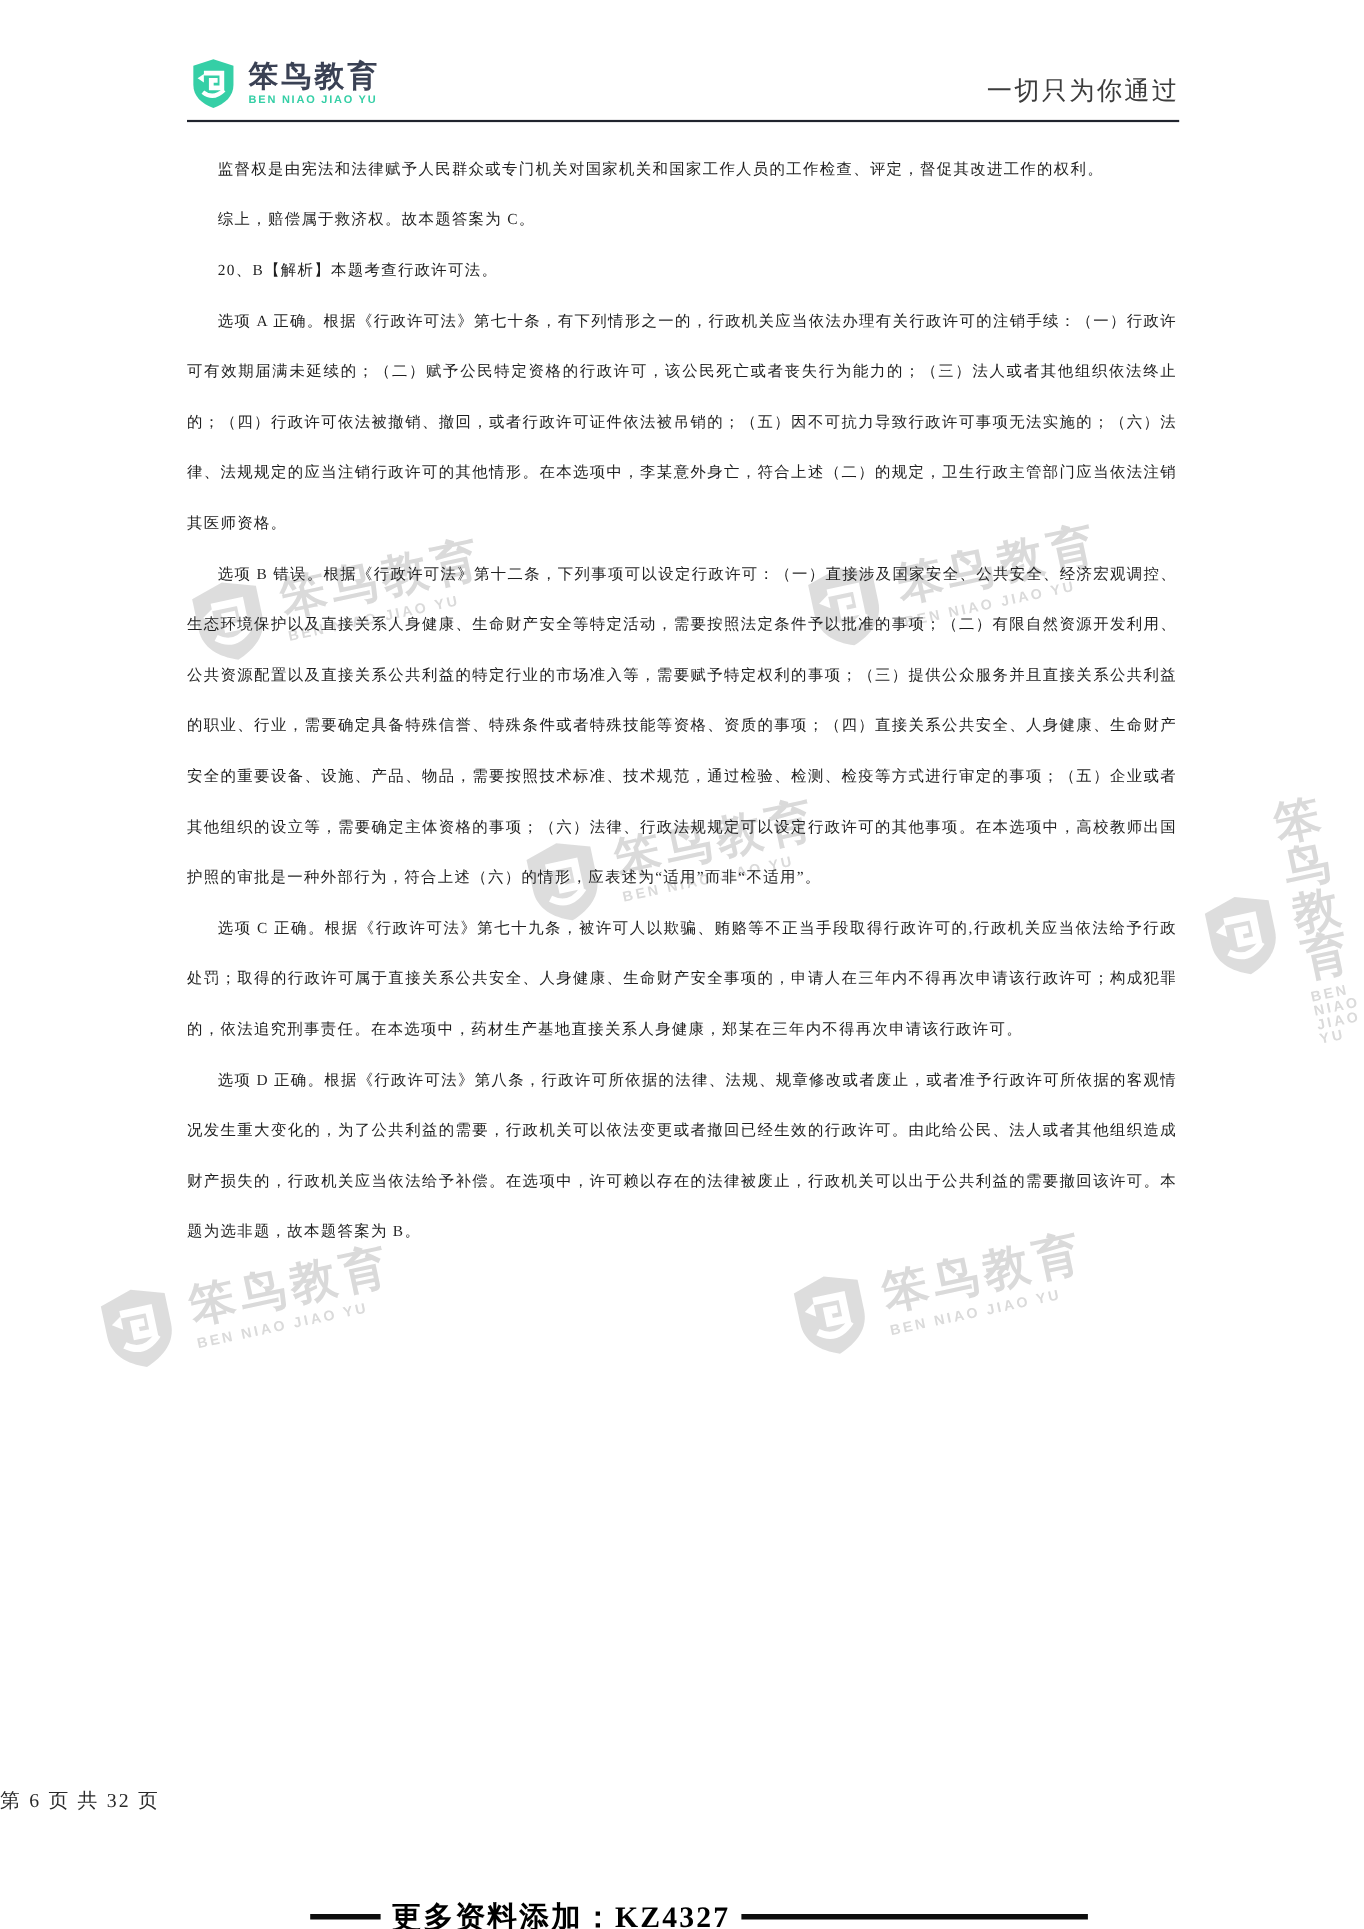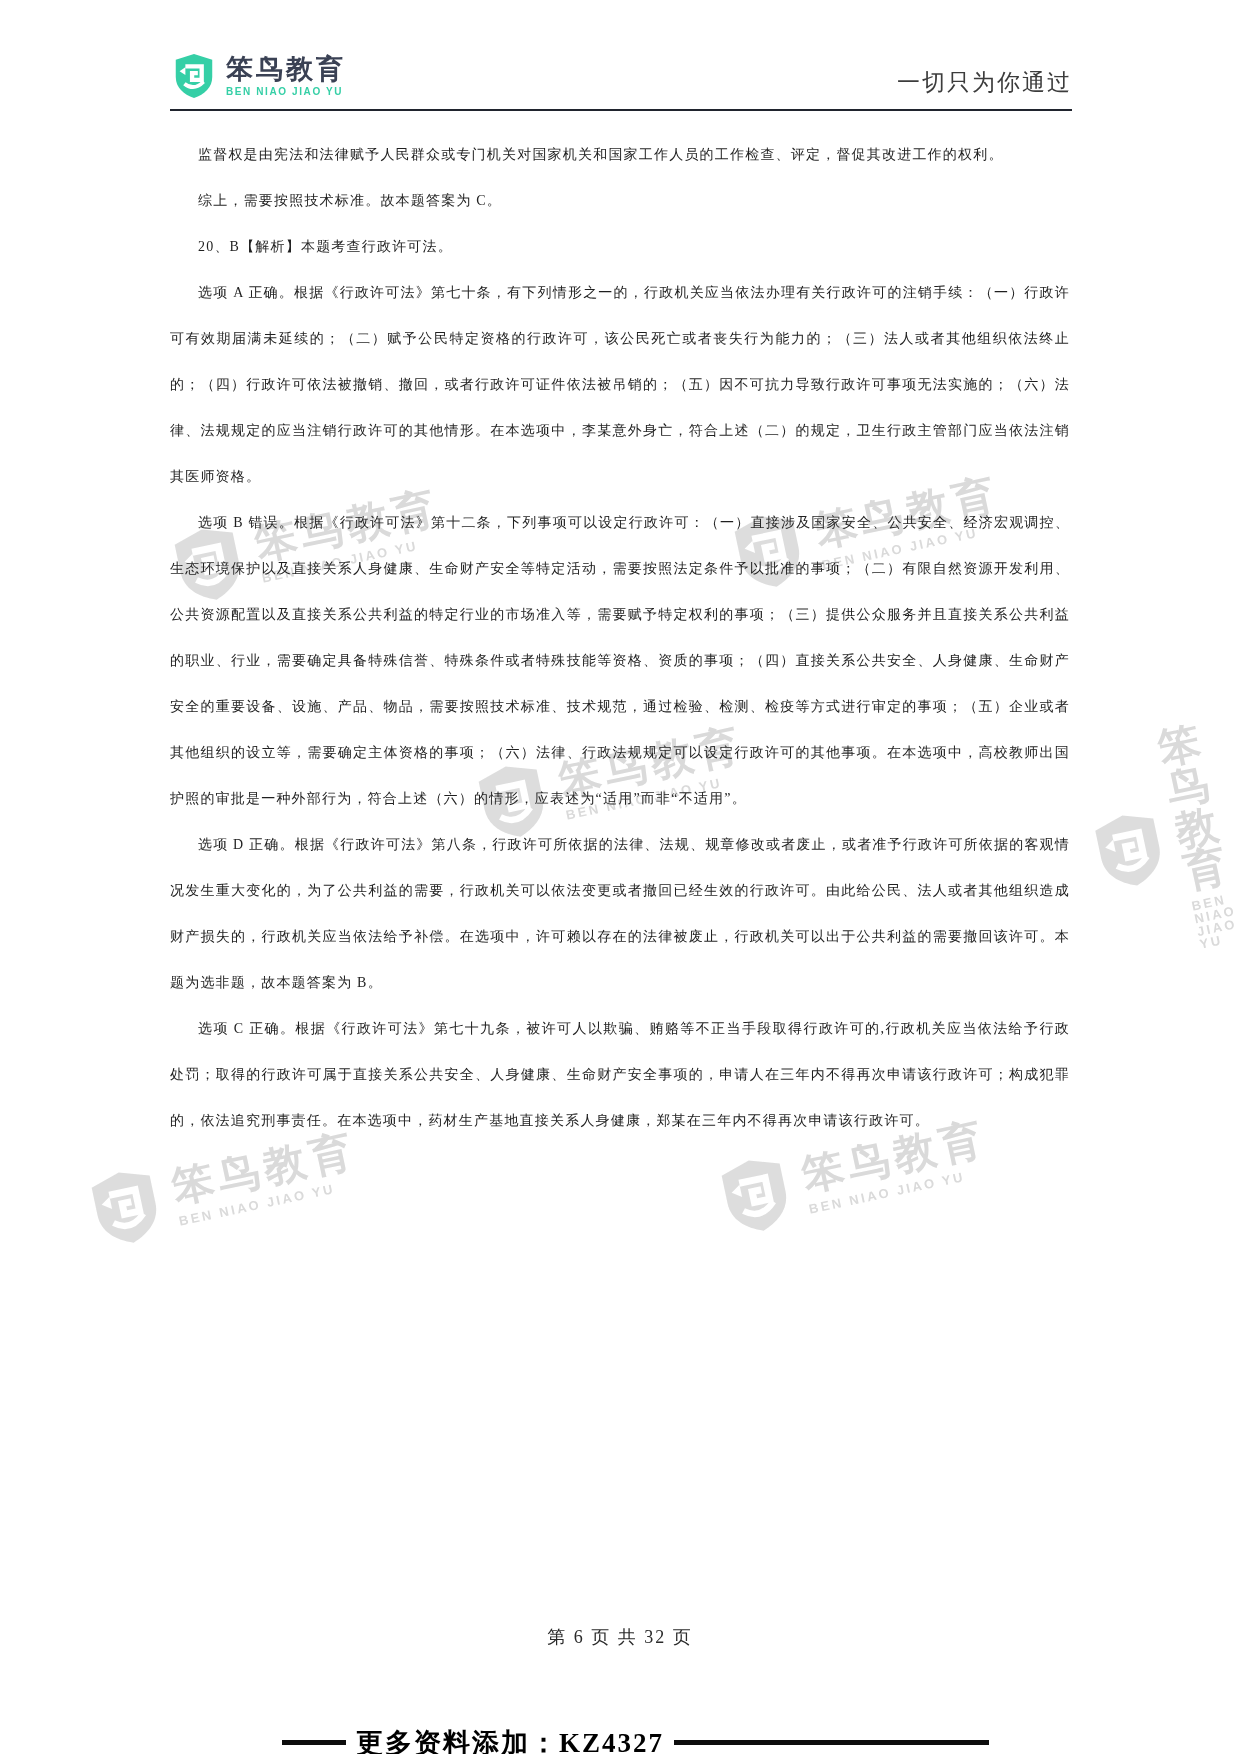--- a/index.html
+++ b/index.html
@@ -66,21 +66,21 @@
     font-size:14px;
     line-height:46px;
     letter-spacing:1.2px;
     text-align:justify;
     text-indent:2em;
   }
 
   
   .page-info{
     position:absolute;left:0;right:0;top:1625px;
-    text-align:center;font-size:18px;color:#2a2a2a;letter-spacing:2px;
+    font-size:18px;color:#2a2a2a;letter-spacing:2px;
     z-index:1;
   }
   .promo{
     position:absolute;left:282px;top:1694px;
     display:flex;align-items:center;gap:10px;
     z-index:1;
     margin-top:32px;
   }
   .promo-line{height:5px;background:#0d0d0d;margin-bottom:3px;}
   .promo-line.left{width:64px;}
@@ -185,26 +185,26 @@
       <div class="logo-text">
         <span class="brand-cn">笨鸟教育</span>
         <span class="brand-en">BEN NIAO JIAO YU</span>
       </div>
     </div>
     <div class="tagline">一切只为你通过</div>
   </div>
 
   <div class="doc-body">
     <p>监督权是由宪法和法律赋予人民群众或专门机关对国家机关和国家工作人员的工作检查、评定，督促其改进工作的权利。</p>
-    <p>综上，需要按照技术标准。故本题答案为 C。</p>
+    <p>综上，赔偿属于救济权。故本题答案为 C。</p>
     <p>20、B【解析】本题考查行政许可法。</p>
     <p>选项 A 正确。根据《行政许可法》第七十条，有下列情形之一的，行政机关应当依法办理有关行政许可的注销手续：（一）行政许可有效期届满未延续的；（二）赋予公民特定资格的行政许可，该公民死亡或者丧失行为能力的；（三）法人或者其他组织依法终止的；（四）行政许可依法被撤销、撤回，或者行政许可证件依法被吊销的；（五）因不可抗力导致行政许可事项无法实施的；（六）法律、法规规定的应当注销行政许可的其他情形。在本选项中，李某意外身亡，符合上述（二）的规定，卫生行政主管部门应当依法注销其医师资格。</p>
     <p>选项 B 错误。根据《行政许可法》第十二条，下列事项可以设定行政许可：（一）直接涉及国家安全、公共安全、经济宏观调控、生态环境保护以及直接关系人身健康、生命财产安全等特定活动，需要按照法定条件予以批准的事项；（二）有限自然资源开发利用、公共资源配置以及直接关系公共利益的特定行业的市场准入等，需要赋予特定权利的事项；（三）提供公众服务并且直接关系公共利益的职业、行业，需要确定具备特殊信誉、特殊条件或者特殊技能等资格、资质的事项；（四）直接关系公共安全、人身健康、生命财产安全的重要设备、设施、产品、物品，需要按照技术标准、技术规范，通过检验、检测、检疫等方式进行审定的事项；（五）企业或者其他组织的设立等，需要确定主体资格的事项；（六）法律、行政法规规定可以设定行政许可的其他事项。在本选项中，高校教师出国护照的审批是一种外部行为，符合上述（六）的情形，应表述为“适用”而非“不适用”。</p>
+    <p>选项 C 正确。根据《行政许可法》第七十九条，被许可人以欺骗、贿赂等不正当手段取得行政许可的,行政机关应当依法给予行政处罚；取得的行政许可属于直接关系公共安全、人身健康、生命财产安全事项的，申请人在三年内不得再次申请该行政许可；构成犯罪的，依法追究刑事责任。在本选项中，药材生产基地直接关系人身健康，郑某在三年内不得再次申请该行政许可。</p>
     <p>选项 D 正确。根据《行政许可法》第八条，行政许可所依据的法律、法规、规章修改或者废止，或者准予行政许可所依据的客观情况发生重大变化的，为了公共利益的需要，行政机关可以依法变更或者撤回已经生效的行政许可。由此给公民、法人或者其他组织造成财产损失的，行政机关应当依法给予补偿。在选项中，许可赖以存在的法律被废止，行政机关可以出于公共利益的需要撤回该许可。本题为选非题，故本题答案为 B。</p>
-    <p>选项 C 正确。根据《行政许可法》第七十九条，被许可人以欺骗、贿赂等不正当手段取得行政许可的,行政机关应当依法给予行政处罚；取得的行政许可属于直接关系公共安全、人身健康、生命财产安全事项的，申请人在三年内不得再次申请该行政许可；构成犯罪的，依法追究刑事责任。在本选项中，药材生产基地直接关系人身健康，郑某在三年内不得再次申请该行政许可。</p>
   </div>
 
   <div class="page-info">第 6 页 共 32 页</div>
 
   <div class="promo">
     <div class="promo-line left"></div>
     <div class="promo-text">更多资料添加：KZ4327</div>
     <div class="promo-line right"></div>
   </div>
 

